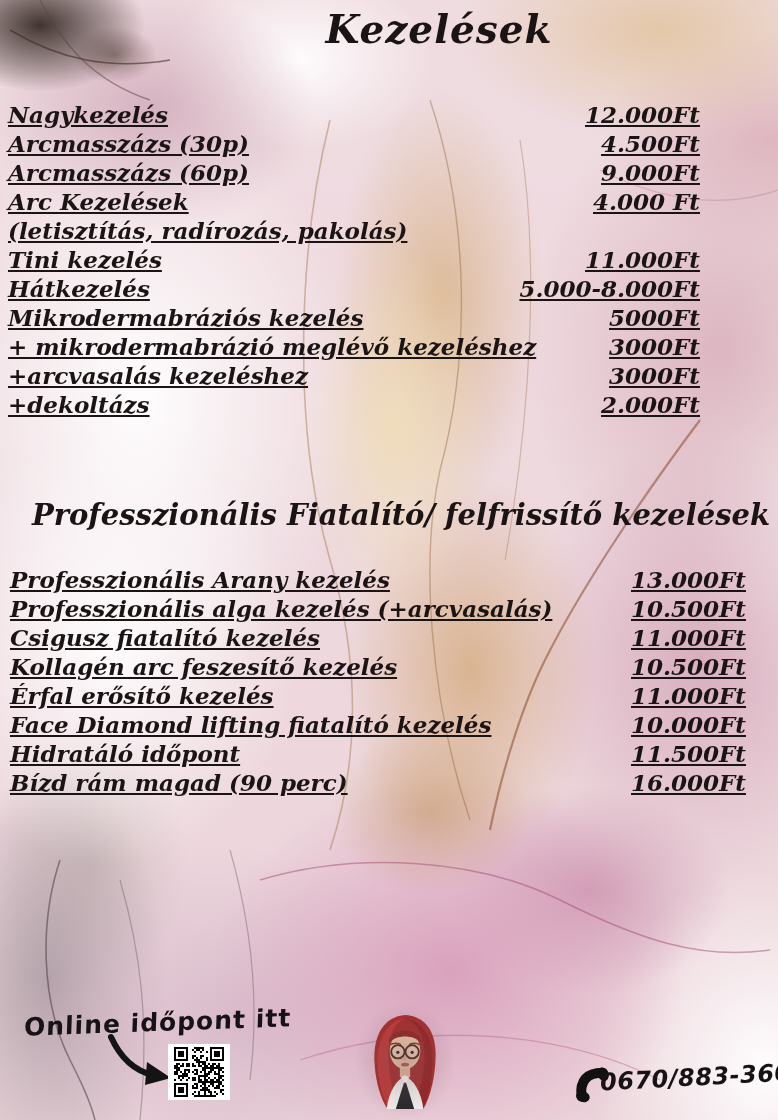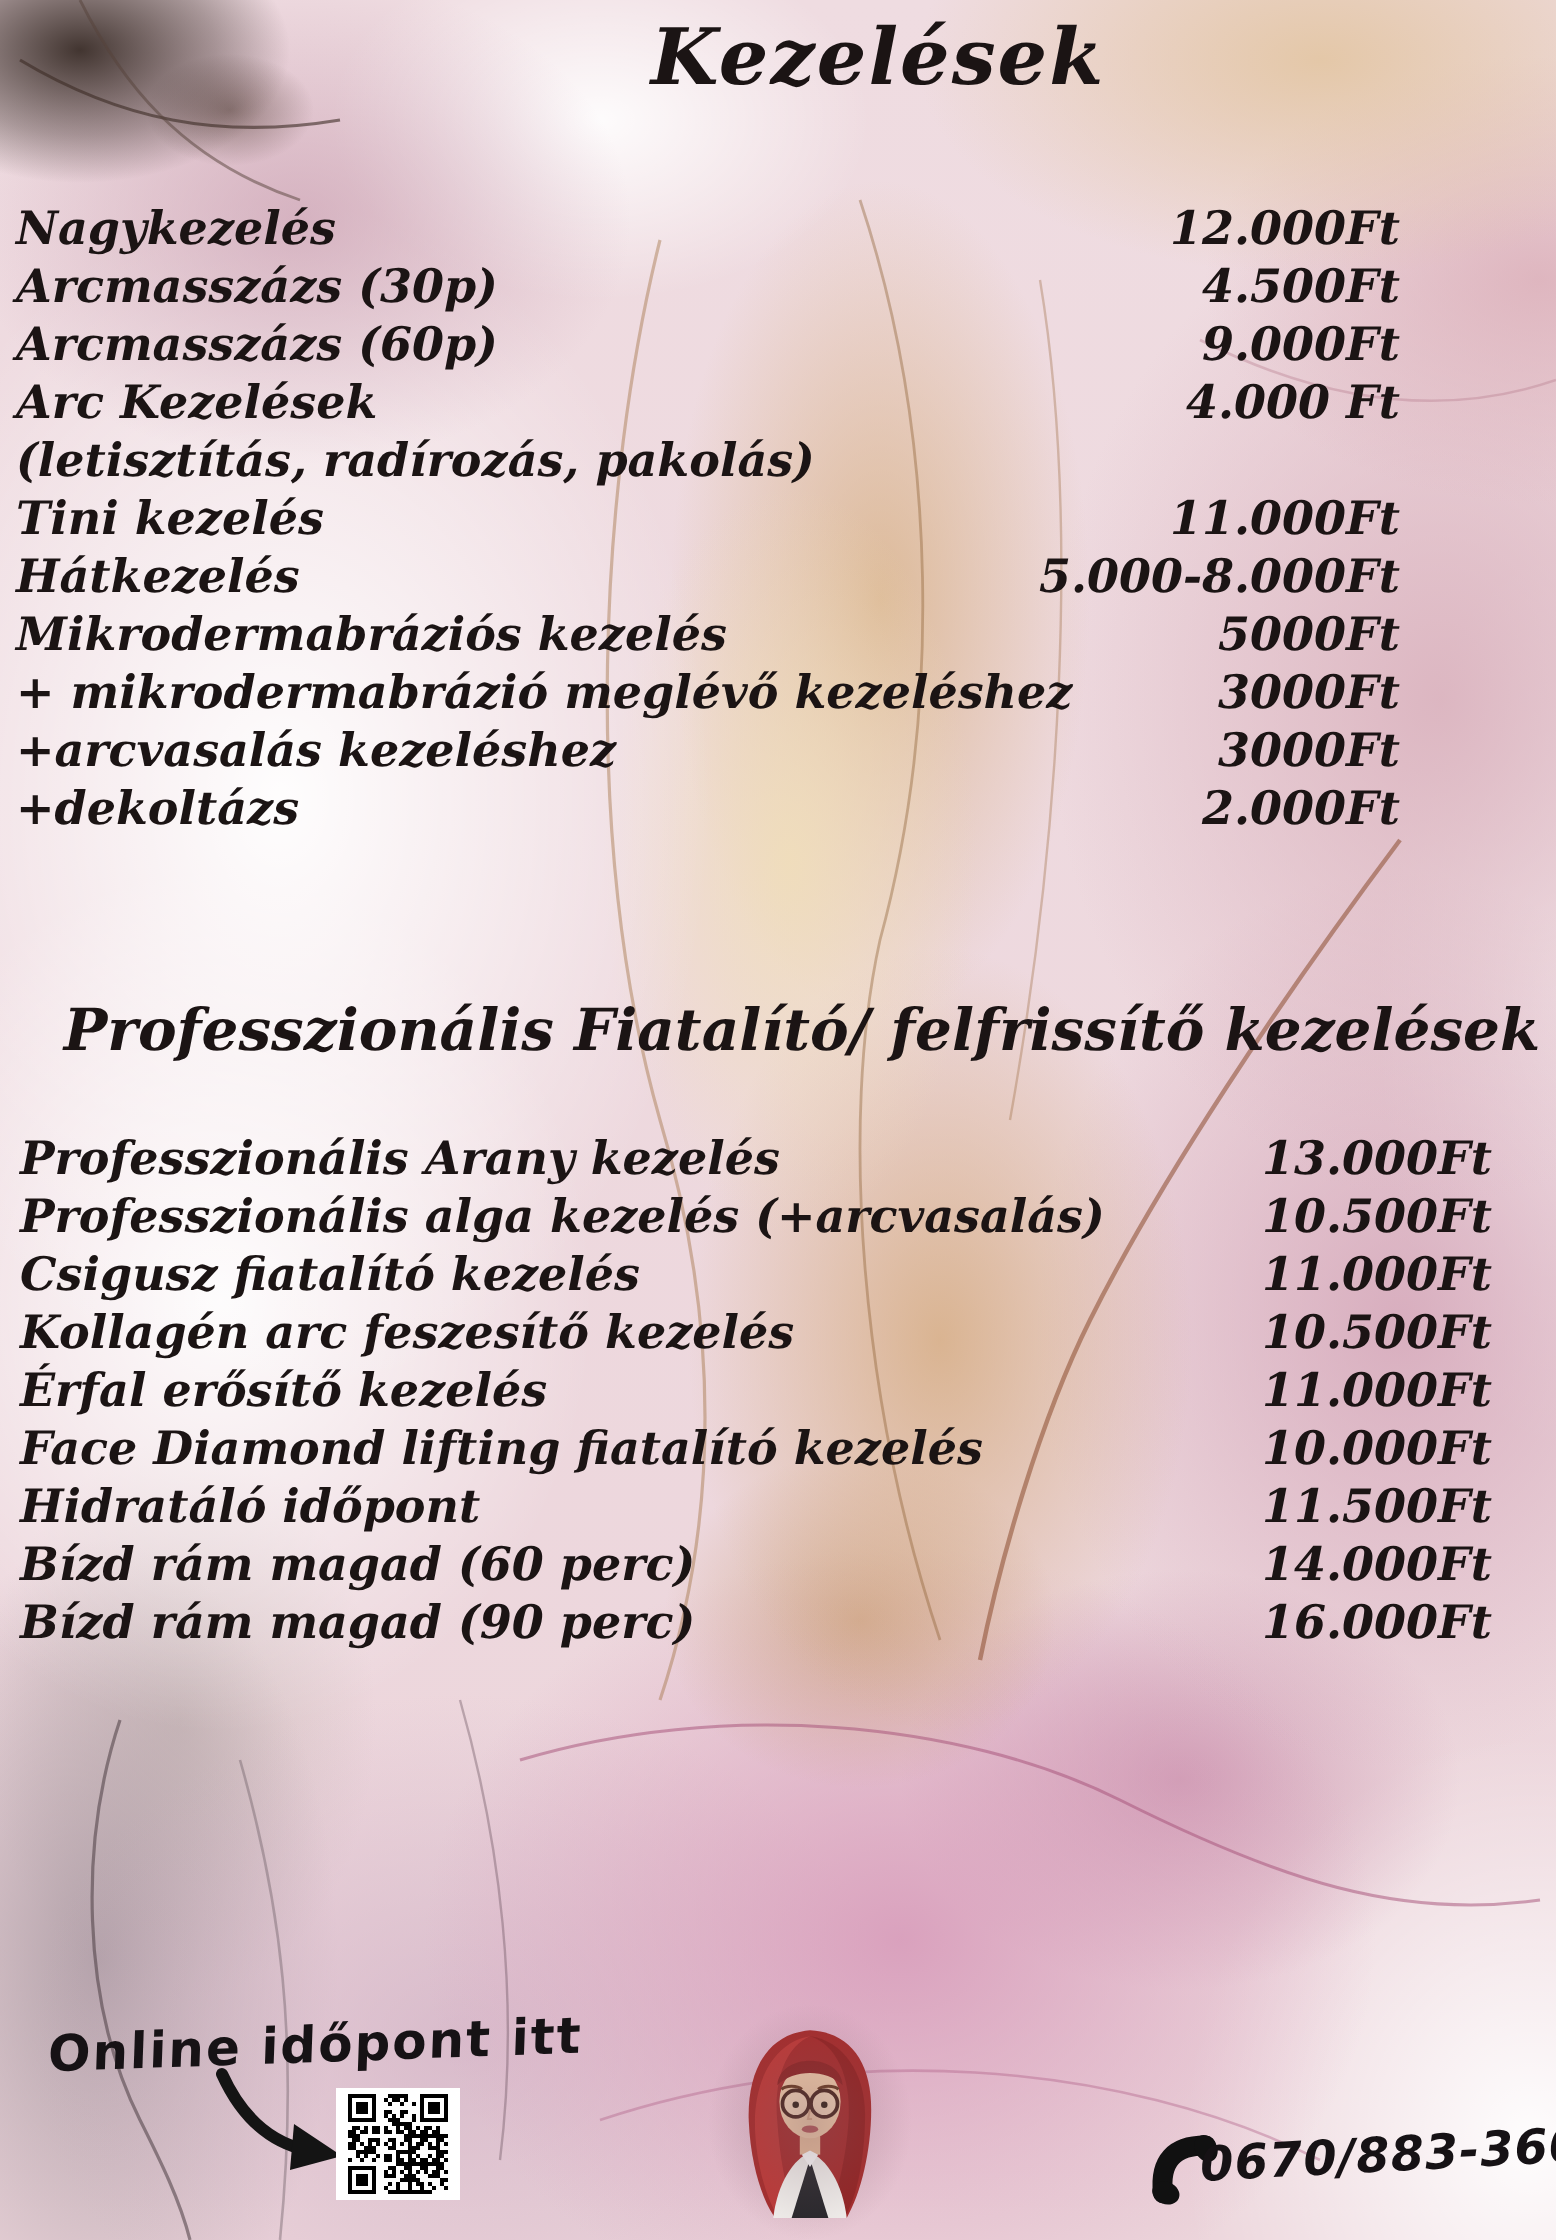--- a/index.html
+++ b/index.html
@@ -37,21 +37,21 @@
     text-align:center; transform:translateX(50px);
     font-size:39px; font-weight:bold; font-style:italic; letter-spacing:1px;
   }
   .section-title{
     position:absolute; top:498px; left:0; width:100%; margin:0;
     text-align:center; transform:translateX(12px);
     font-size:29px; font-weight:bold; font-style:italic;
   }
   .list{position:absolute; left:8px; right:0;}
   .list .row{display:flex; justify-content:space-between; align-items:baseline; height:29px;}
-  .t-name,.t-price{font-size:23px; font-weight:bold; font-style:italic; white-space:nowrap;}
+  .t-name,.t-price{font-size:23px; font-weight:bold; font-style:italic; white-space:nowrap;text-decoration:underline;}
   .list1{top:101px;}
   .list1 .t-price{padding-right:78px;}
   .list2{top:566px; left:10px;}
   .list2 .t-price{padding-right:32px;}
   .handwriting{font-family:"DejaVu Sans","Liberation Sans",sans-serif; color:#161215;}
   .online-label{
     position:absolute; left:24px; top:1008px; font-size:25px; font-weight:600;
     transform:rotate(-2deg) skewX(-4deg); letter-spacing:1px; white-space:nowrap;
   }
   .arrow-wrap{position:absolute; left:103px; top:1033px;}
@@ -178,24 +178,20 @@
   <div class="row">
     <span class="t-name">Face Diamond lifting fiatalító kezelés</span>
     <span class="t-price">10.000Ft</span>
   </div>
 
   <div class="row">
     <span class="t-name">Hidratáló időpont</span>
     <span class="t-price">11.500Ft</span>
   </div>
 
-  <div class="row">
-    <span class="t-name">Bízd rám magad (60 perc)</span>
-    <span class="t-price">14.000Ft</span>
-  </div>
 
   <div class="row">
     <span class="t-name">Bízd rám magad (90 perc)</span>
     <span class="t-price">16.000Ft</span>
   </div>
 </section>
 
   <div class="handwriting online-label">Online időpont itt</div>
 
   <div class="arrow-wrap">

